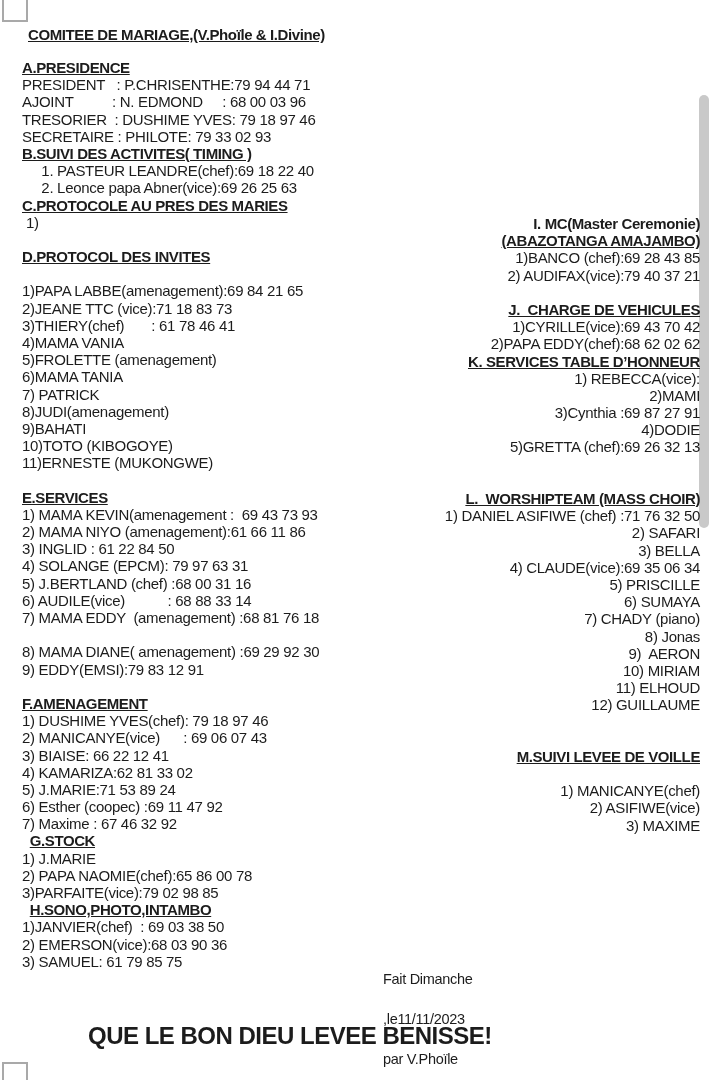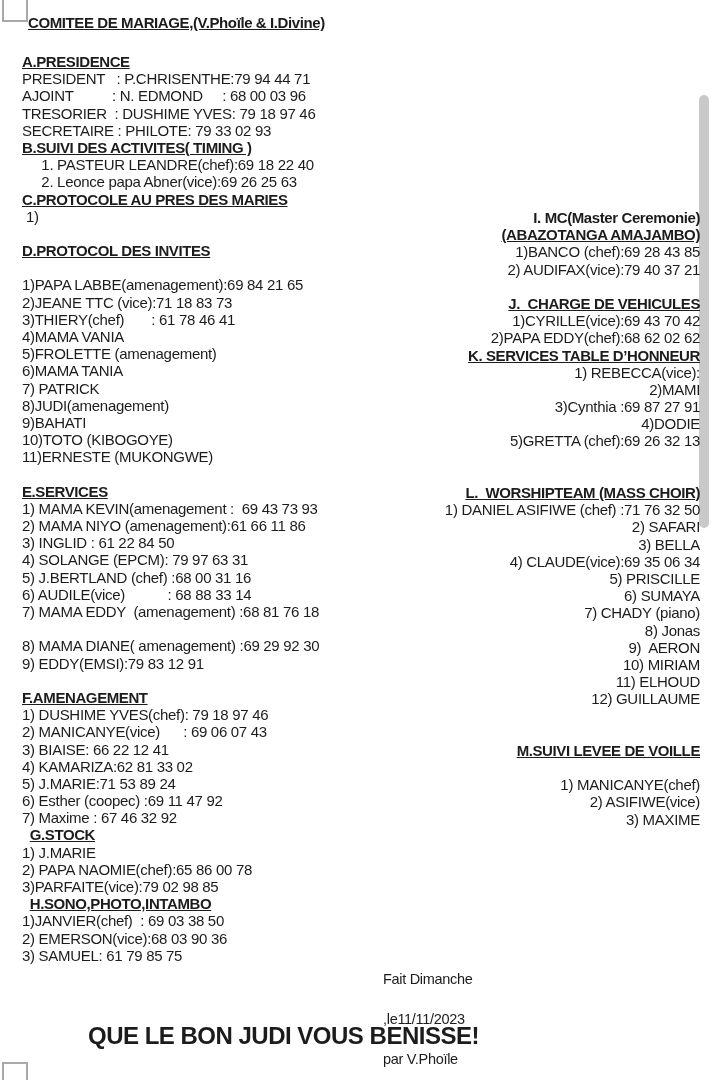--- a/index.html
+++ b/index.html
@@ -5,29 +5,30 @@
   html, body { margin: 0; padding: 0; overflow: hidden; }
   body {
     width: 716px; height: 1080px;
     background: #ffffff;
     position: relative;
     font-family: "Liberation Sans", sans-serif;
     color: #1c1c1c;
   }
   .abs { position: absolute; }
   .doc-title {
-    left: 28px; top: 14px;
+    left: 28px; top: 26px;
     font-size: 15px; font-weight: bold;
     text-decoration: underline;
     letter-spacing: -0.4px;
     white-space: pre;
   }
   .col {
     position: absolute;
     white-space: pre;
+    margin-top: 6px;
   }
   .col-left  { left: 22px;  top: 53px;  width: 330px; }
   .col-right { left: 350px; top: 209px; width: 350px; text-align: right; }
   .line {
     height: 17.2px; line-height: 17.2px;
     font-size: 15px;
     letter-spacing: -0.3px;
     white-space: pre;
   }
   .line.header .txt { font-weight: bold; text-decoration: underline; letter-spacing: -0.4px; }
@@ -68,13 +69,13 @@
 
 <div class="col col-left" id="col-left"><div class="line header"><span class="txt">A.PRESIDENCE</span></div><div class="line"><span class="txt">PRESIDENT   : P.CHRISENTHE:79 94 44 71</span></div><div class="line"><span class="txt">AJOINT          : N. EDMOND     : 68 00 03 96</span></div><div class="line"><span class="txt">TRESORIER  : DUSHIME YVES: 79 18 97 46</span></div><div class="line"><span class="txt">SECRETAIRE : PHILOTE: 79 33 02 93</span></div><div class="line header"><span class="txt">B.SUIVI DES ACTIVITES( TIMING )</span></div><div class="line">     <span class="txt">1. PASTEUR LEANDRE(chef):69 18 22 40</span></div><div class="line">     <span class="txt">2. Leonce papa Abner(vice):69 26 25 63</span></div><div class="line header"><span class="txt">C.PROTOCOLE AU PRES DES MARIES</span></div><div class="line"> <span class="txt">1)</span></div><div class="line blank">&nbsp;</div><div class="line header"><span class="txt">D.PROTOCOL DES INVITES</span></div><div class="line blank">&nbsp;</div><div class="line"><span class="txt">1)PAPA LABBE(amenagement):69 84 21 65</span></div><div class="line"><span class="txt">2)JEANE TTC (vice):71 18 83 73</span></div><div class="line"><span class="txt">3)THIERY(chef)       : 61 78 46 41</span></div><div class="line"><span class="txt">4)MAMA VANIA</span></div><div class="line"><span class="txt">5)FROLETTE (amenagement)</span></div><div class="line"><span class="txt">6)MAMA TANIA</span></div><div class="line"><span class="txt">7) PATRICK</span></div><div class="line"><span class="txt">8)JUDI(amenagement)</span></div><div class="line"><span class="txt">9)BAHATI</span></div><div class="line"><span class="txt">10)TOTO (KIBOGOYE)</span></div><div class="line"><span class="txt">11)ERNESTE (MUKONGWE)</span></div><div class="line blank">&nbsp;</div><div class="line header"><span class="txt">E.SERVICES</span></div><div class="line"><span class="txt">1) MAMA KEVIN(amenagement :  69 43 73 93</span></div><div class="line"><span class="txt">2) MAMA NIYO (amenagement):61 66 11 86</span></div><div class="line"><span class="txt">3) INGLID : 61 22 84 50</span></div><div class="line"><span class="txt">4) SOLANGE (EPCM): 79 97 63 31</span></div><div class="line"><span class="txt">5) J.BERTLAND (chef) :68 00 31 16</span></div><div class="line"><span class="txt">6) AUDILE(vice)           : 68 88 33 14</span></div><div class="line"><span class="txt">7) MAMA EDDY  (amenagement) :68 81 76 18</span></div><div class="line blank">&nbsp;</div><div class="line"><span class="txt">8) MAMA DIANE( amenagement) :69 29 92 30</span></div><div class="line"><span class="txt">9) EDDY(EMSI):79 83 12 91</span></div><div class="line blank">&nbsp;</div><div class="line header"><span class="txt">F.AMENAGEMENT</span></div><div class="line"><span class="txt">1) DUSHIME YVES(chef): 79 18 97 46</span></div><div class="line"><span class="txt">2) MANICANYE(vice)      : 69 06 07 43</span></div><div class="line"><span class="txt">3) BIAISE: 66 22 12 41</span></div><div class="line"><span class="txt">4) KAMARIZA:62 81 33 02</span></div><div class="line"><span class="txt">5) J.MARIE:71 53 89 24</span></div><div class="line"><span class="txt">6) Esther (coopec) :69 11 47 92</span></div><div class="line"><span class="txt">7) Maxime : 67 46 32 92</span></div><div class="line header">  <span class="txt">G.STOCK</span></div><div class="line"><span class="txt">1) J.MARIE</span></div><div class="line"><span class="txt">2) PAPA NAOMIE(chef):65 86 00 78</span></div><div class="line"><span class="txt">3)PARFAITE(vice):79 02 98 85</span></div><div class="line header">  <span class="txt">H.SONO,PHOTO,INTAMBO</span></div><div class="line"><span class="txt">1)JANVIER(chef)  : 69 03 38 50</span></div><div class="line"><span class="txt">2) EMERSON(vice):68 03 90 36</span></div><div class="line"><span class="txt">3) SAMUEL: 61 79 85 75</span></div></div>
 <div class="col col-right" id="col-right"><div class="line boldline"> <span class="txt">I. MC(Master Ceremonie)</span></div><div class="line header"> <span class="txt">(ABAZOTANGA AMAJAMBO)</span></div><div class="line"><span class="txt">1)BANCO (chef):69 28 43 85</span></div><div class="line"><span class="txt">2) AUDIFAX(vice):79 40 37 21</span></div><div class="line blank">&nbsp;</div><div class="line header"> <span class="txt">J.  CHARGE DE VEHICULES</span></div><div class="line"> <span class="txt">1)CYRILLE(vice):69 43 70 42</span></div><div class="line"> <span class="txt">2)PAPA EDDY(chef):68 62 02 62</span></div><div class="line header"> <span class="txt">K. SERVICES TABLE D’HONNEUR</span></div><div class="line"> <span class="txt">1) REBECCA(vice):</span></div><div class="line"> <span class="txt">2)MAMI</span></div><div class="line"><span class="txt">3)Cynthia :69 87 27 91</span></div><div class="line"><span class="txt">4)DODIE</span></div><div class="line"><span class="txt">5)GRETTA (chef):69 26 32 13</span></div><div class="line blank">&nbsp;</div><div class="line blank">&nbsp;</div><div class="line header"> <span class="txt">L.  WORSHIPTEAM (MASS CHOIR)</span></div><div class="line"> <span class="txt">1) DANIEL ASIFIWE (chef) :71 76 32 50</span></div><div class="line"> <span class="txt">2) SAFARI</span></div><div class="line"> <span class="txt">3) BELLA</span></div><div class="line"><span class="txt">4) CLAUDE(vice):69 35 06 34</span></div><div class="line"> <span class="txt">5) PRISCILLE</span></div><div class="line"> <span class="txt">6) SUMAYA</span></div><div class="line"> <span class="txt">7) CHADY (piano)</span></div><div class="line"> <span class="txt">8) Jonas</span></div><div class="line"> <span class="txt">9)  AERON</span></div><div class="line"><span class="txt">10) MIRIAM</span></div><div class="line"><span class="txt">11) ELHOUD</span></div><div class="line"><span class="txt">12) GUILLAUME</span></div><div class="line blank">&nbsp;</div><div class="line blank">&nbsp;</div><div class="line header"> <span class="txt">M.SUIVI LEVEE DE VOILLE</span></div><div class="line blank">&nbsp;</div><div class="line">  <span class="txt">1) MANICANYE(chef)</span></div><div class="line"> <span class="txt">2) ASIFIWE(vice)</span></div><div class="line"> <span class="txt">3) MAXIME</span></div></div>
 
 <div class="abs footer-block">
   <div>Fait Dimanche</div>
   <div>,le11/11/2023</div>
   <div>par V.Phoïle</div>
 </div>
 
-<div class="abs banner">QUE LE BON JUDI VOUS BENISSE!</div>
+<div class="abs banner">QUE LE BON DIEU LEVEE BENISSE!</div>
 
 </body></html>

